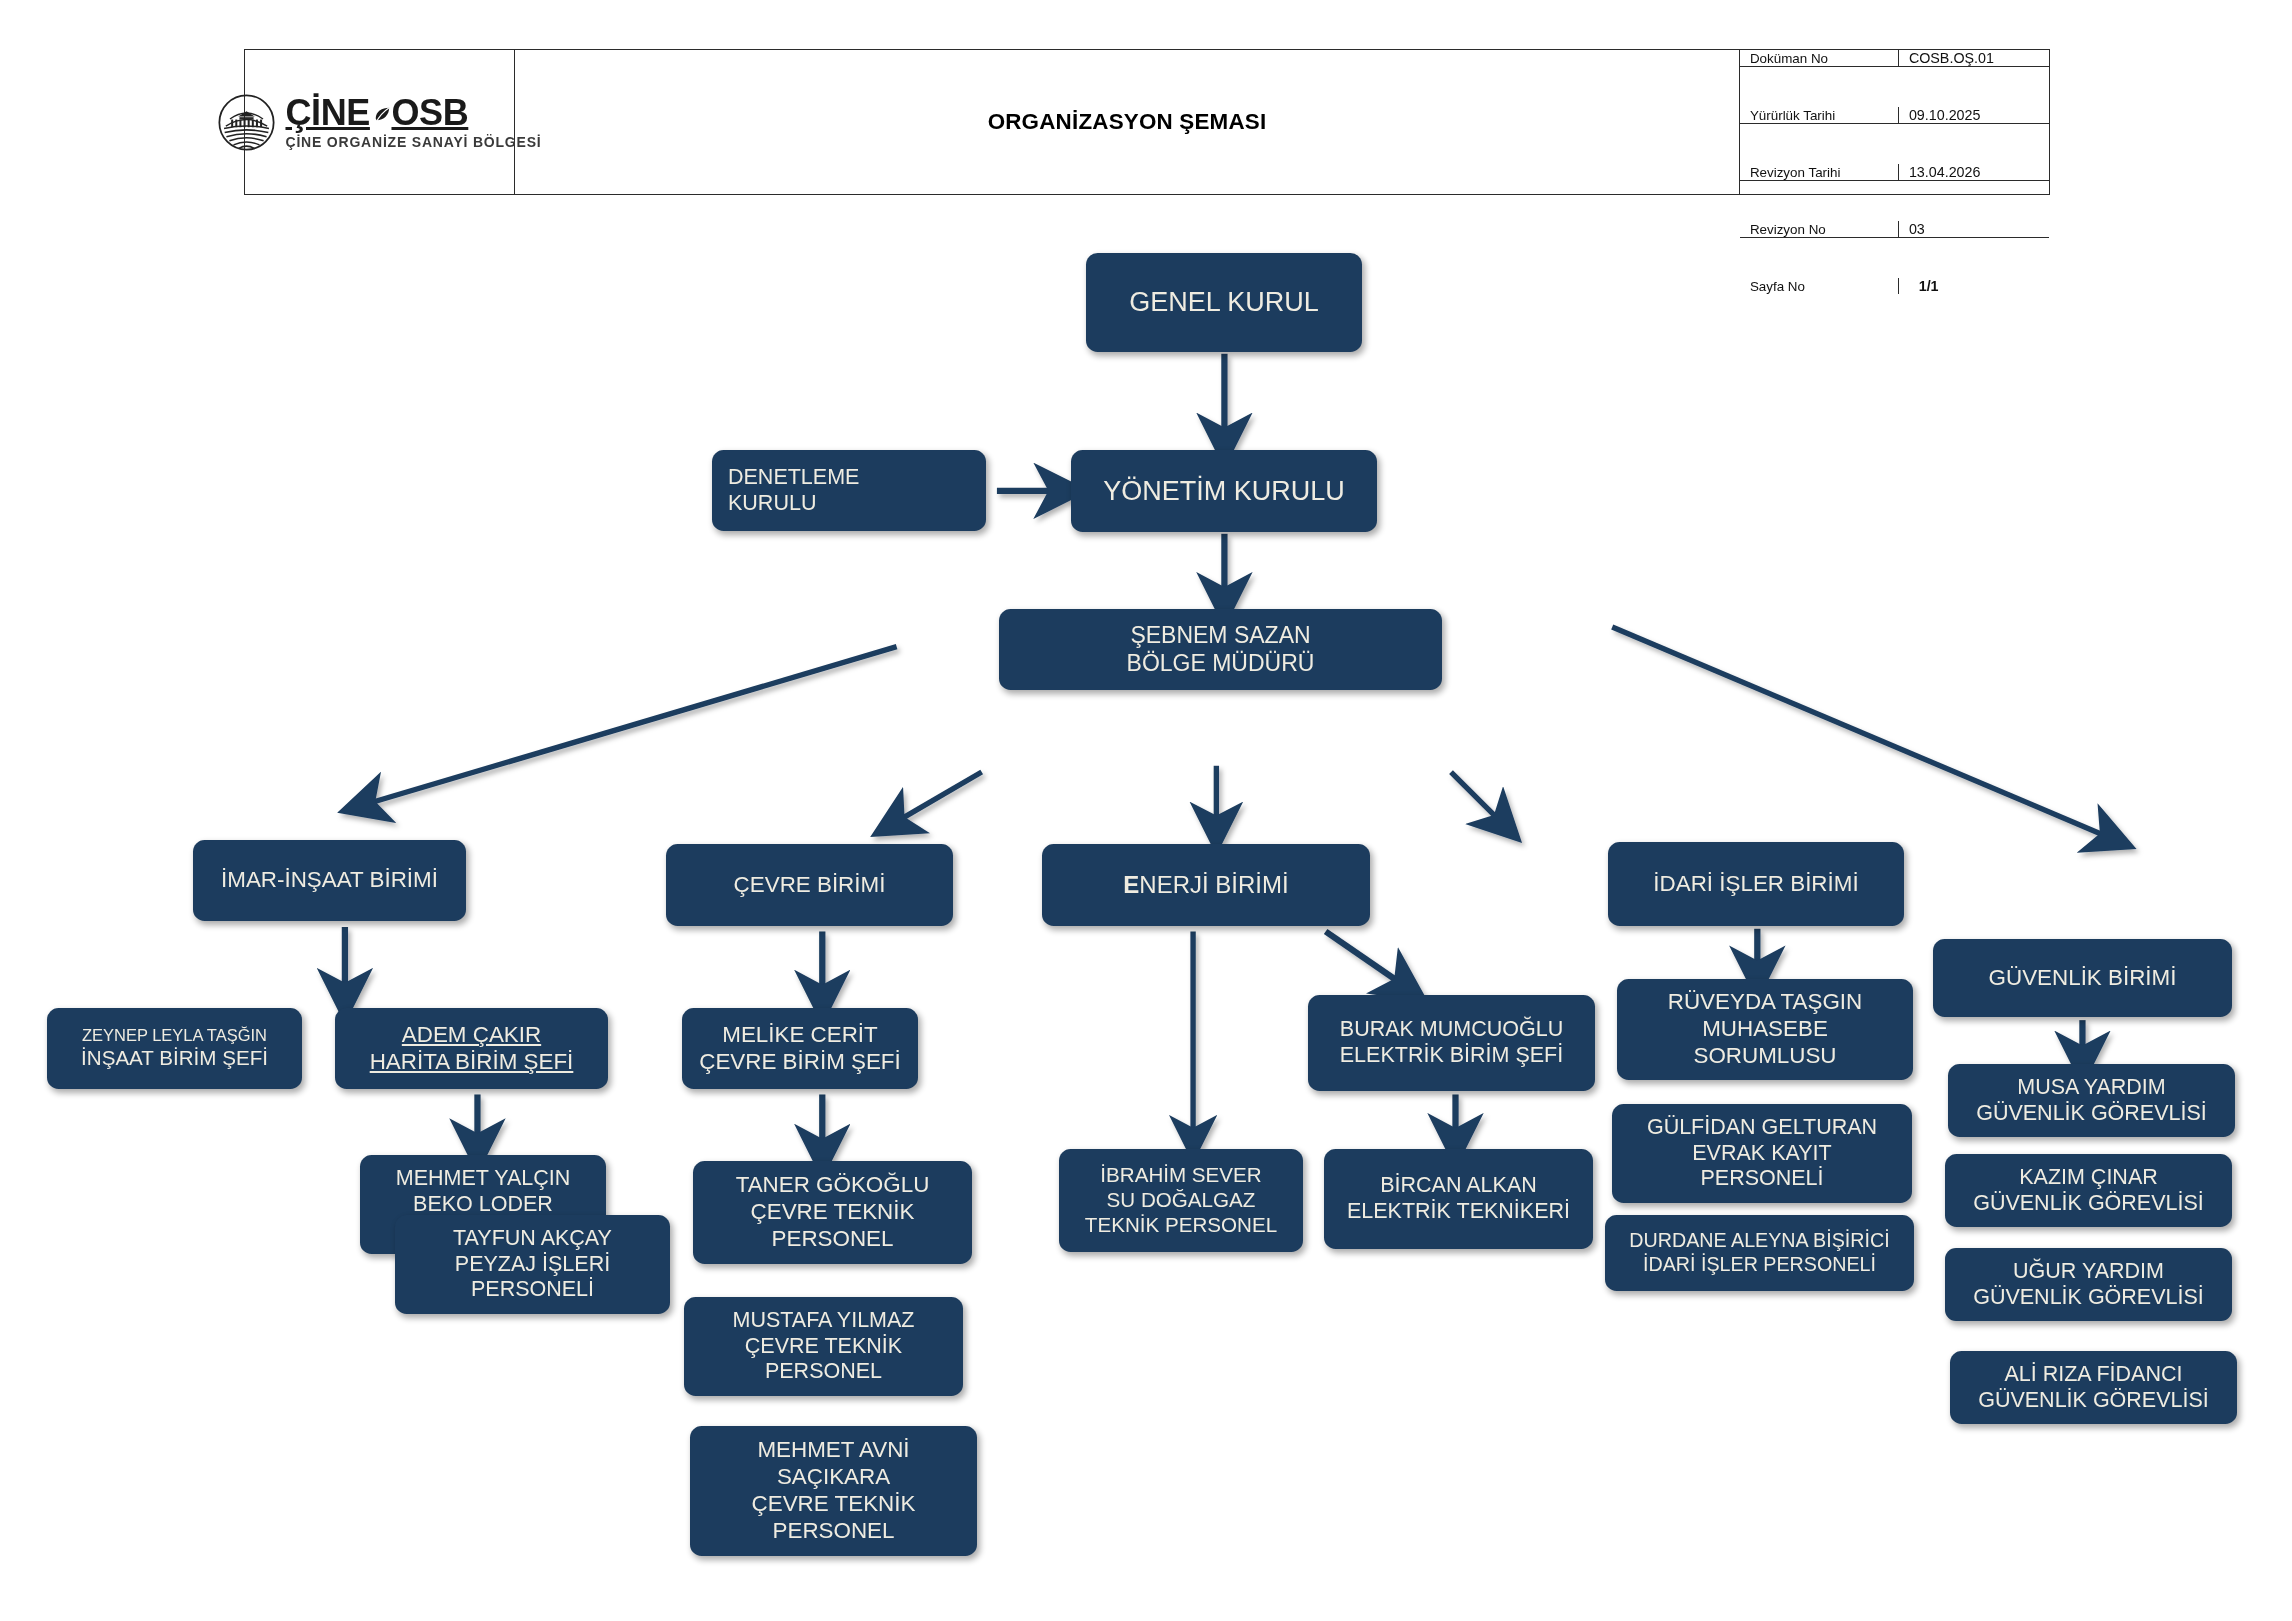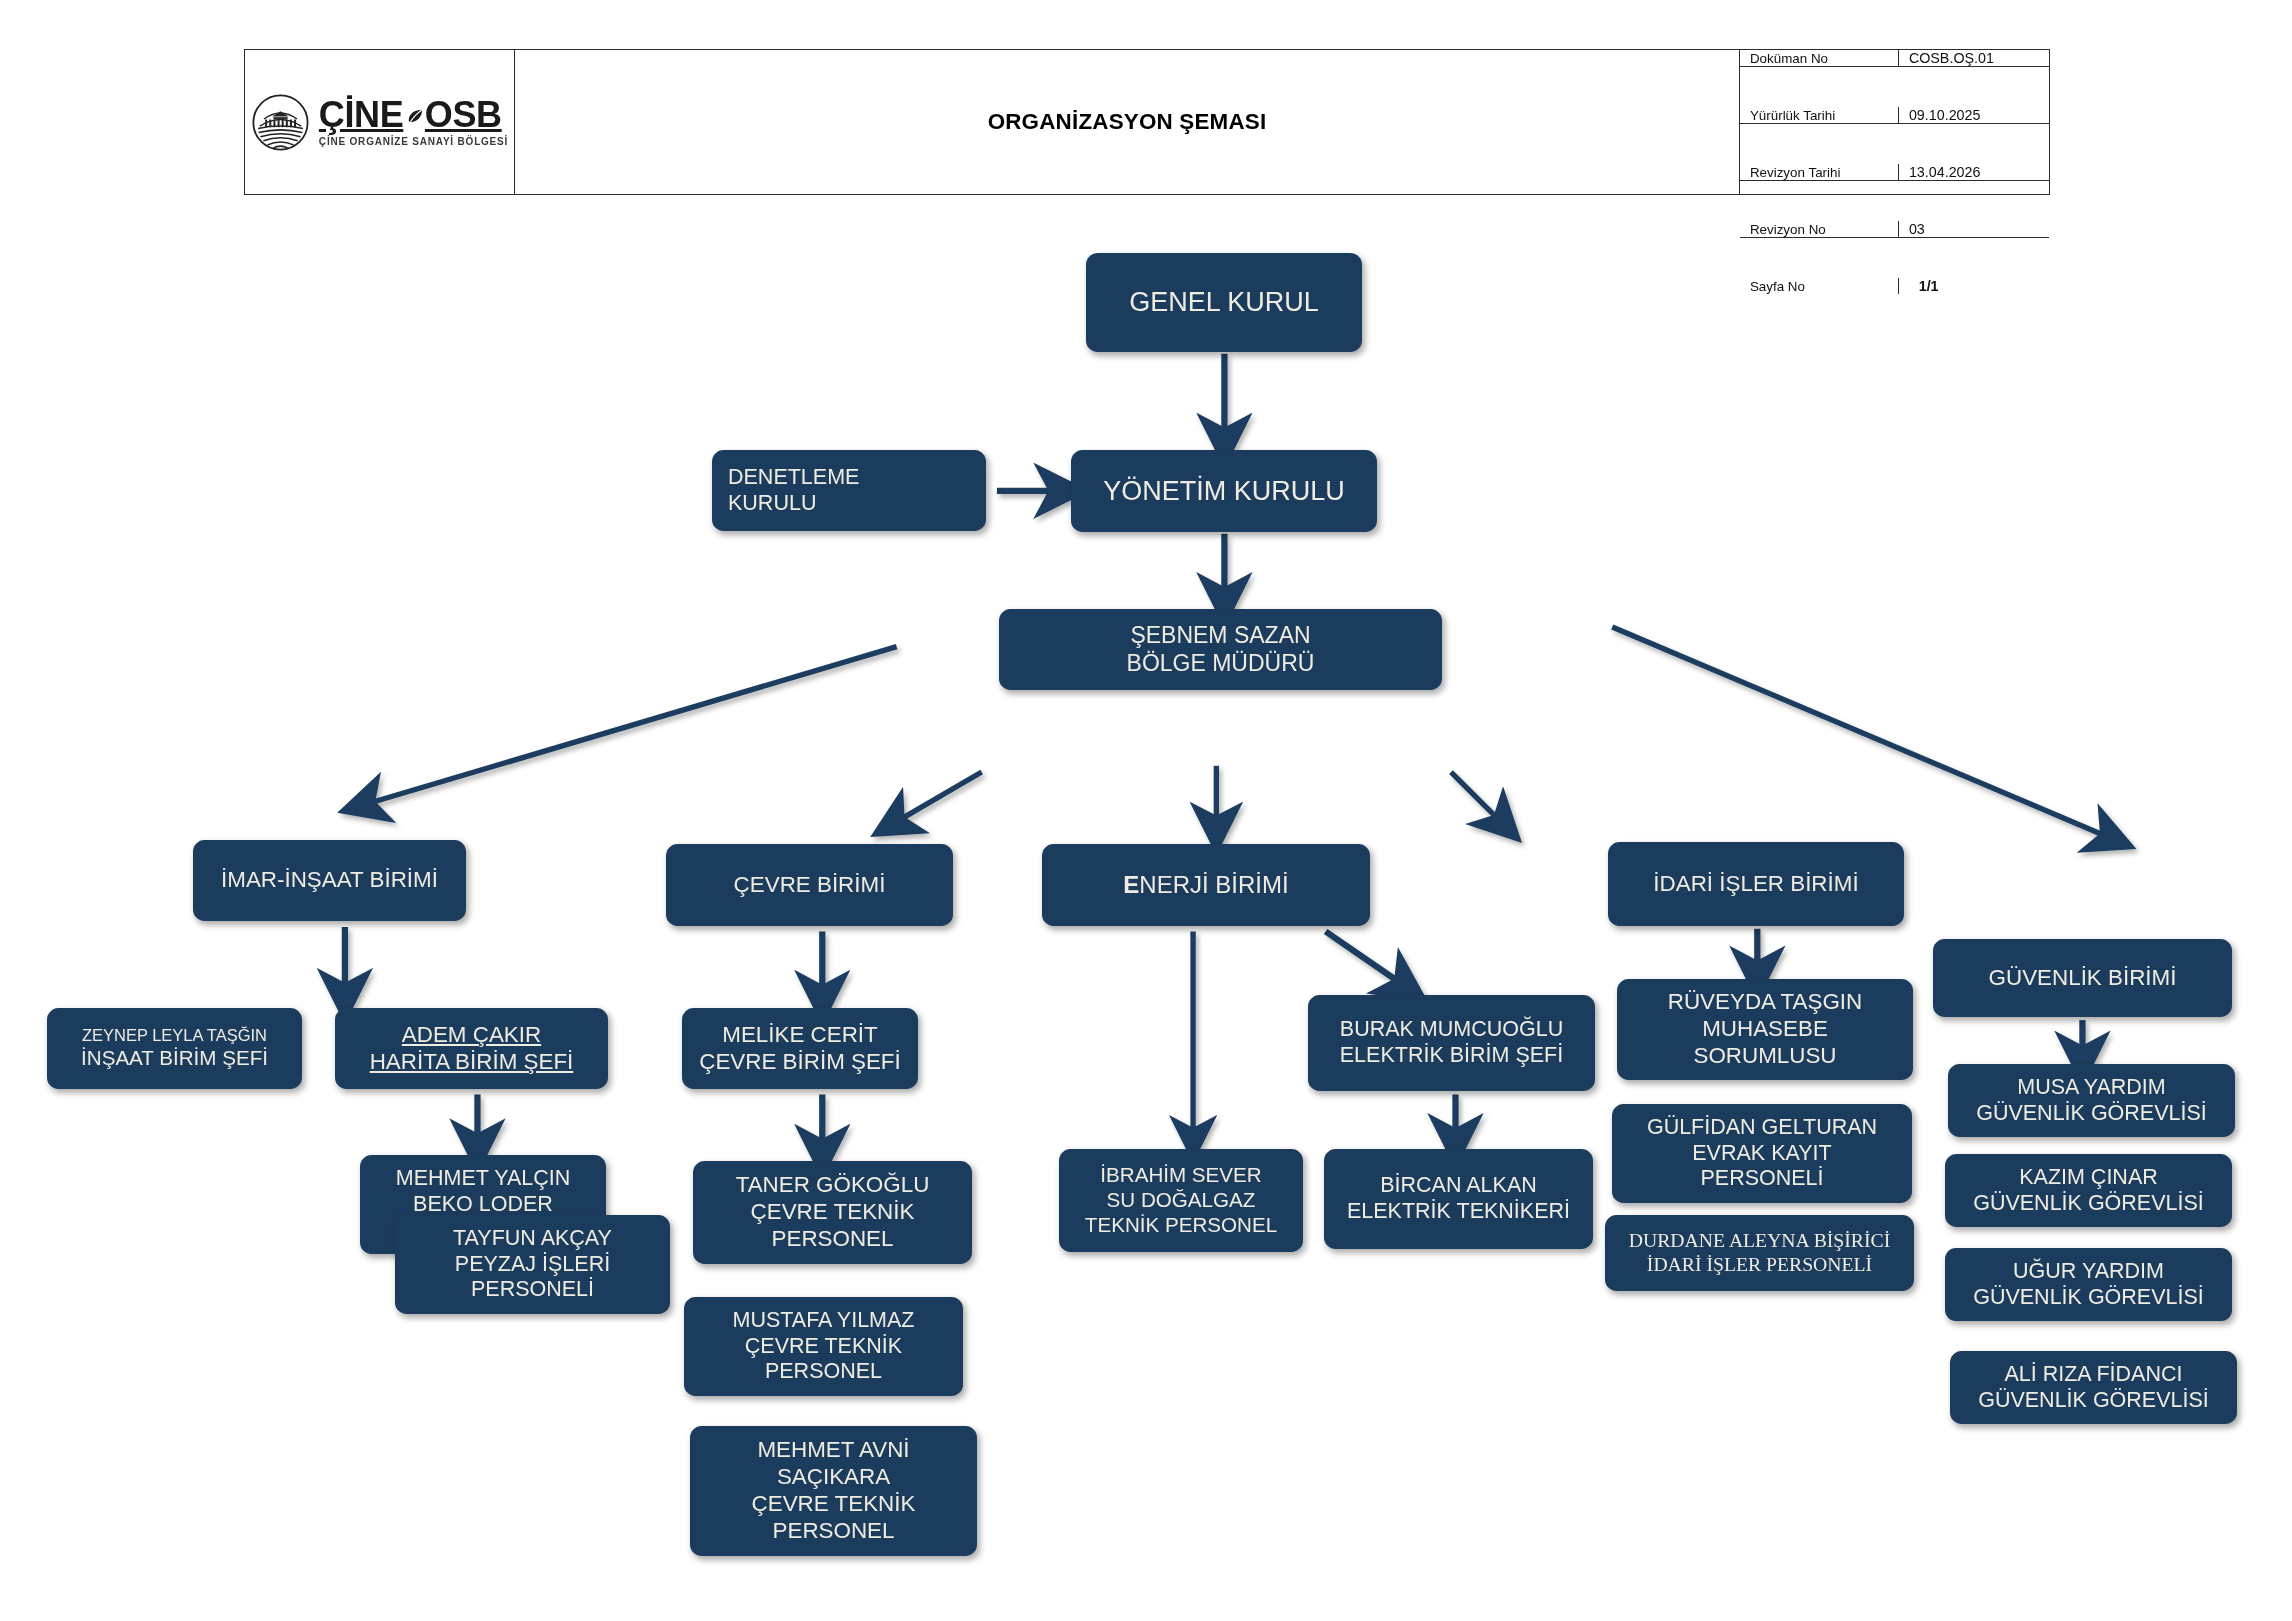--- a/index.html
+++ b/index.html
@@ -56,21 +56,21 @@
     text-decoration: underline;
   }
   .logo-leaf {
     display: inline-block;
     width: 18px;
     height: 19.7px;
     margin: 0 0.9px 0 2.7px;
     position: relative;
   }
   .logo-sub {
-    font-size: 10px;
+    font-size: 14px;
     font-weight: bold;
     letter-spacing: 0.8px;
     color: #3a3a3a;
     margin-top: 3.6px;
     white-space: nowrap;
   }
   .hdr-title-cell {
     flex: 1 1 auto;
     border-right: 1.8px solid #2b2b2b;
     box-sizing: border-box;
@@ -392,21 +392,21 @@
           <span class="ln">SORUMLUSU</span>
         </div>
       </div>
       <div class="node" style="left: 1612px; top: 1104px; width: 300px; height: 99px; font-size: 21.5px;">
         <div>
           <span class="ln">GÜLFİDAN GELTURAN</span>
           <span class="ln">EVRAK KAYIT</span>
           <span class="ln">PERSONELİ</span>
         </div>
       </div>
-      <div class="node" style="left: 1605px; top: 1215px; width: 309px; height: 76px; font-size: 19.7px; font-family: Liberation Serif, serif;">
+      <div class="node" style="left: 1605px; top: 1215px; width: 309px; height: 76px; font-size: 19.7px;">
         <div>
           <span class="ln">DURDANE ALEYNA BİŞİRİCİ</span>
           <span class="ln">İDARİ İŞLER PERSONELİ</span>
         </div>
       </div>
       <div class="node" style="left: 1933px; top: 939px; width: 299px; height: 78px; font-size: 22.4px;">
         <div>
           <span class="ln">GÜVENLİK BİRİMİ</span>
         </div>
       </div>

